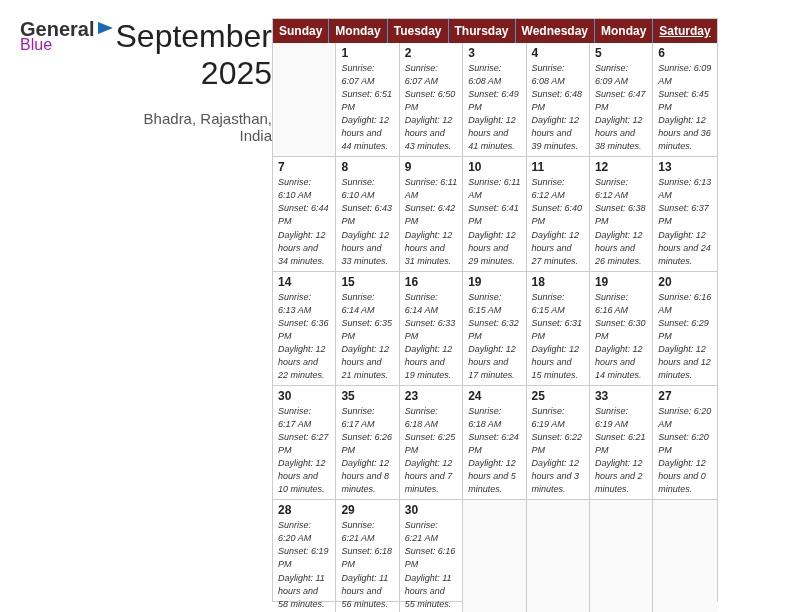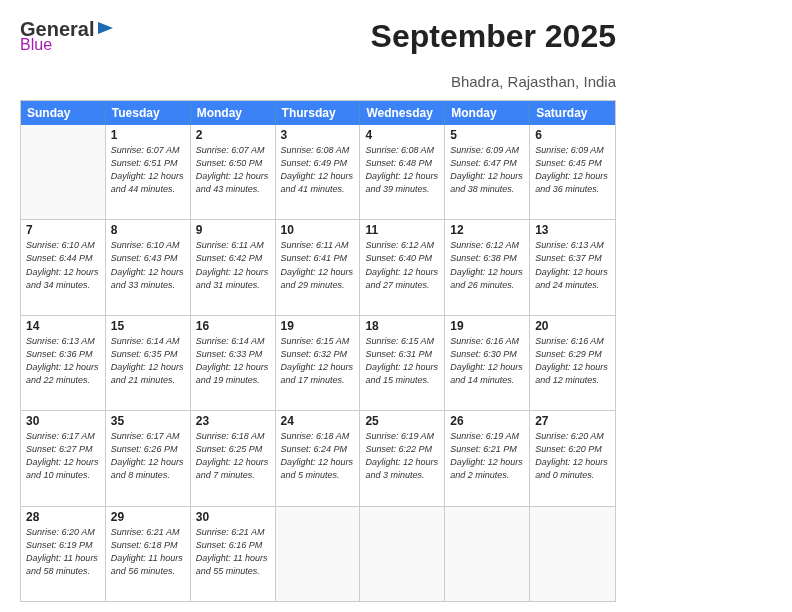--- a/index.html
+++ b/index.html
@@ -8,66 +8,66 @@
       background: #fff;
       width: 792px;
       height: 612px;
       overflow: hidden;
     }
     .page {
       width: 636px;
       height: 612px;
       padding: 18px 20px 10px 20px;
       display: flex;
-      flex-direction: column;
+      flex-direction: row;
     }
     .header {
       display: flex;
       justify-content: space-between;
       align-items: flex-start;
       margin-bottom: 10px;
     }
     .logo {
       display: flex;
       flex-direction: column;
       line-height: 1.1;
     }
     .title-block {
       text-align: right;
     }
     .title-month {
       font-size: 32px;
-      font-weight: bold;
+      font-weight: normal;
       color: #222;
     }
     .title-location {
       font-size: 15px;
       color: #555;
       margin-top: 18px;
     }
     .calendar {
       flex: 1;
       display: flex;
       flex-direction: column;
       border: 1px solid #ccc;
     }
     .cal-header {
       display: grid;
       grid-template-columns: repeat(7, 1fr);
-      background: #3b82f6;
+      background: #7f1d1d;
     }
     .cal-header-cell {
       color: #fff;
       font-size: 12px;
       font-weight: bold;
       padding: 5px 6px;
       text-align: left;
       border-right: 1px solid #4a90d0;
     }
-    .cal-header-cell:last-child { border-right: none; }
+    .cal-header-cell:last-child { border-right: none; text-decoration: underline; }
     .cal-body {
       flex: 1;
       display: flex;
       flex-direction: column;
     }
     .cal-row {
       display: grid;
       grid-template-columns: repeat(7, 1fr);
       flex: 1;
       border-top: 1px solid #ccc;
@@ -113,22 +113,22 @@
     </div>
     <div class="title-block">
       <div class="title-month">September 2025</div>
       <div class="title-location">Bhadra, Rajasthan, India</div>
     </div>
   </div>
 
   <div class="calendar">
     <div class="cal-header">
     <div class="cal-header-cell">Sunday</div>
+        <div class="cal-header-cell">Monday</div>
         <div class="cal-header-cell">Tuesday</div>
-        <div class="cal-header-cell">Monday</div>
         <div class="cal-header-cell">Thursday</div>
         <div class="cal-header-cell">Wednesday</div>
         <div class="cal-header-cell">Monday</div>
         <div class="cal-header-cell">Saturday</div>
       </div>
     <div class="cal-body">
     <div class="cal-row">
           <div class="cal-cell empty"></div>
           <div class="cal-cell">
             <span class="cell-day">1</span>
@@ -230,21 +230,21 @@
           </div>
           <div class="cal-cell">
             <span class="cell-day">24</span>
             <div class="cell-info">Sunrise: 6:18 AM<br>Sunset: 6:24 PM<br>Daylight: 12 hours and 5 minutes.</div>
           </div>
           <div class="cal-cell">
             <span class="cell-day">25</span>
             <div class="cell-info">Sunrise: 6:19 AM<br>Sunset: 6:22 PM<br>Daylight: 12 hours and 3 minutes.</div>
           </div>
           <div class="cal-cell">
-            <span class="cell-day">26</span>
+            <span class="cell-day">33</span>
             <div class="cell-info">Sunrise: 6:19 AM<br>Sunset: 6:21 PM<br>Daylight: 12 hours and 2 minutes.</div>
           </div>
           <div class="cal-cell">
             <span class="cell-day">27</span>
             <div class="cell-info">Sunrise: 6:20 AM<br>Sunset: 6:20 PM<br>Daylight: 12 hours and 0 minutes.</div>
           </div>
         </div>
         <div class="cal-row">
           <div class="cal-cell">
             <span class="cell-day">28</span>

